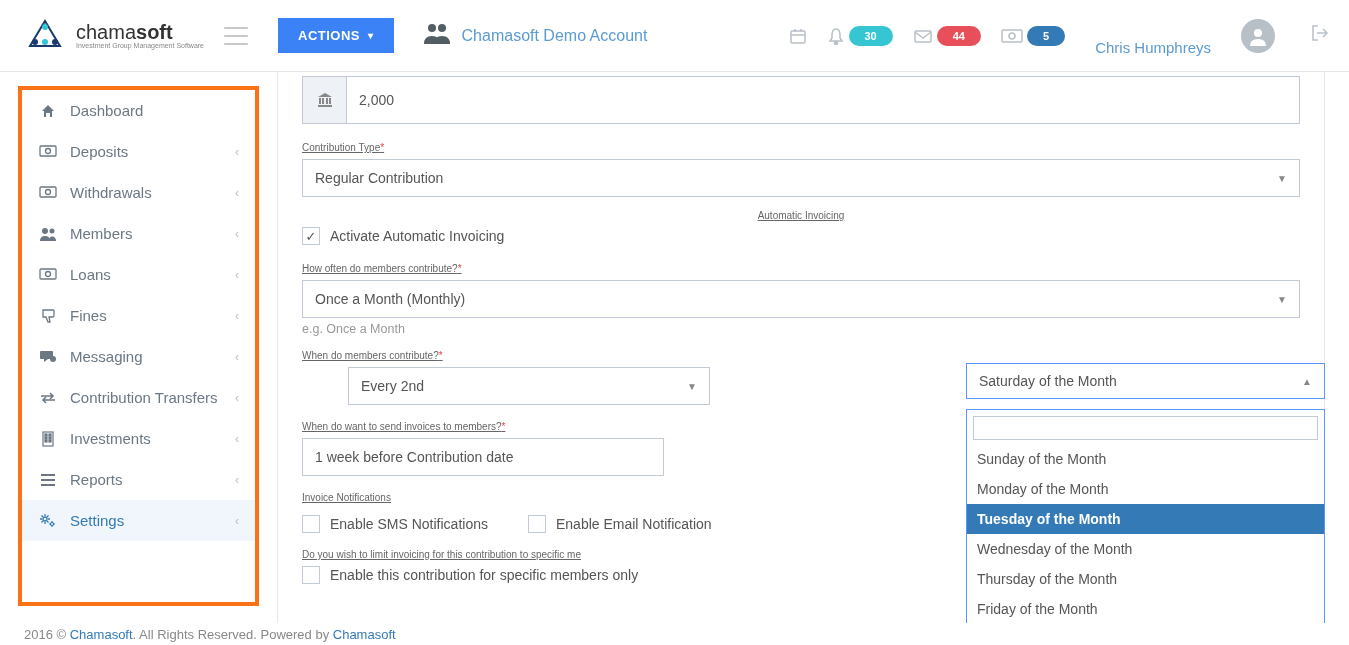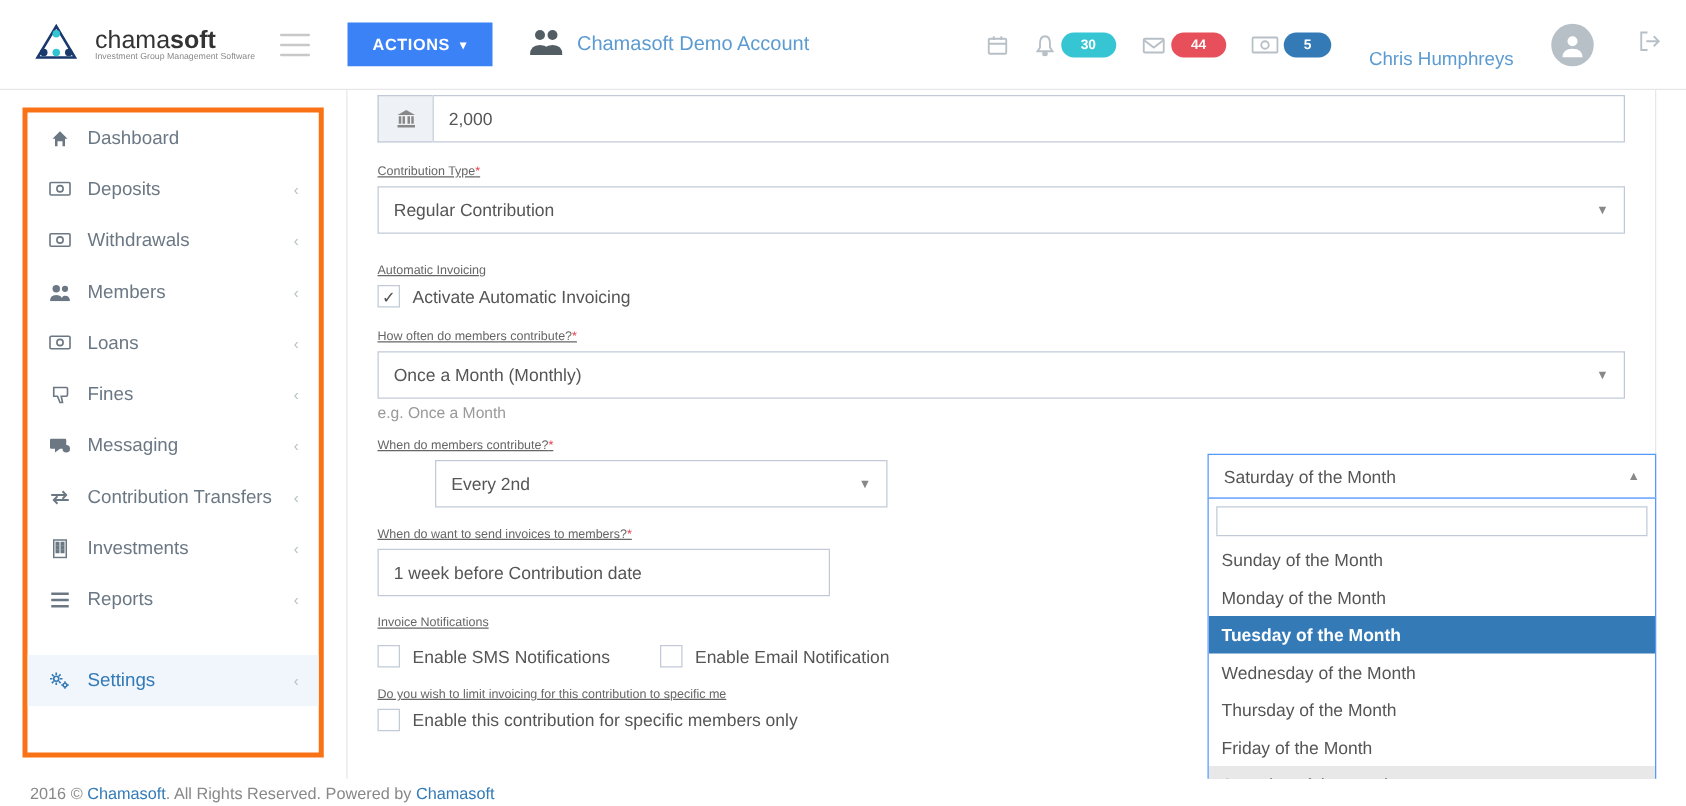--- a/index.html
+++ b/index.html
@@ -78,42 +78,42 @@
 .sidebar {
   width: 241px; margin: 14px 0 0 18px;
   border: 4px solid #f97316; background: #fff;
   height: 520px; overflow: hidden;
 }
 .side-item {
   display: flex; align-items: center; padding: 12px 16px;
   color: #6b7884; font-size: 15px; cursor: pointer;
   justify-content: space-between;
 }
-.side-item.active { background: #f0f6fb; color: #337ab7; margin-top: 24px; }
+.side-item.active { background: #f0f6fb; color: #337ab7; }
 .side-item .left { display: flex; align-items: center; gap: 12px; }
 .side-item .sicon { width: 20px; display: inline-flex; justify-content: center; }
 .side-item .arrow { font-size: 12px; color: #b8c0c7; }
 
 .main {
   flex: 1; padding: 0 16px 0 18px; overflow: hidden; position: relative;
 }
 .panel {
   border: 1px solid #e7e7e7; border-top: none;
   padding: 10px 24px 24px; background: #fff;
   height: 580px; width: 1048px;
   position: relative;
 }
 .field-group { margin-top: 10px; }
 .input-prefix-wrap { display: flex; }
 .input-prefix {
   width: 44px; background: #eef1f5; border: 1px solid #c2cad8; border-right: none;
   display: flex; align-items: center; justify-content: center; color: #888;
 }
 .text-input {
-  flex: 1; border: 1px solid #c2cad8; height: 38px; padding: 0 12px;
+  flex: 1; border: 1px solid #c2cad8; height: 48px; padding: 0 12px;
   font-size: 14px; color: #555; outline: none;
 }
 .label { color: #666; font-size: 10px; margin-bottom: 6px; display: block; text-decoration: underline; }
 .req { color: #e73d4a; }
 .select-box {
   border: 1px solid #c2cad8; height: 38px; display: flex; align-items: center;
   padding: 0 12px; justify-content: space-between; background: #fff;
   cursor: pointer; color: #555;
 }
 .select-box.narrow { width: 362px; display: inline-flex; }
@@ -121,21 +121,21 @@
 .check-row { display: flex; align-items: center; gap: 10px; margin-top: 6px; }
 .checkbox {
   width: 18px; height: 18px; border: 1px solid #c2cad8; display: inline-flex;
   align-items: center; justify-content: center; font-size: 13px; color: #555;
 }
 .hint { font-size: 12.5px; color: #999; margin-top: 4px; }
 .two-col { display: flex; gap: 28px; margin-left: 46px; }
 .check-inline { display: flex; gap: 40px; margin-top: 6px; }
 
 .dropdown-panel {
-  position: absolute; left: 688px; top: 326px; width: 359px;
+  position: absolute; left: 688px; top: 337px; width: 359px;
   border: 1px solid #5897fb; background: #fff; z-index: 20;
 }
 .dropdown-search { padding: 6px 6px 4px; }
 .dropdown-search input {
   width: 100%; height: 24px; border: 1px solid #c2cad8; outline: none; padding: 0 6px;
 }
 .dropdown-list {
   max-height: 200px; overflow-y: scroll;
 }
 .dropdown-item {
@@ -412,21 +412,21 @@
       </div>
 
       <div class="field-group" style="margin-top:18px;">
         <span class="label"><span>Contribution Type</span><span class="req">*</span></span>
         <div class="select-box">
           <span>Regular Contribution</span>
           <span class="select-arrow">▼</span>
         </div>
       </div>
 
-      <div class="field-group" style="margin-top:24px;">
+      <div class="field-group" style="margin-top:13px;text-align:center;">
         <span class="label">Automatic Invoicing</span>
         <div class="check-row">
           <span class="checkbox">✓</span>
           <span>Activate Automatic Invoicing</span>
         </div>
       </div>
 
       <div class="field-group" style="margin-top:18px;">
         <span class="label"><span>How often do members contribute?</span><span class="req">*</span></span>
         <div class="select-box">

